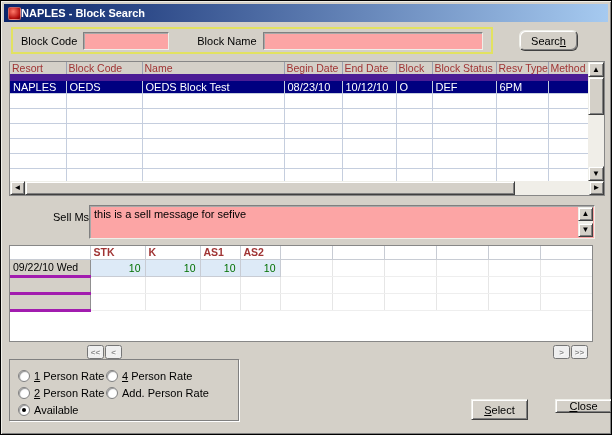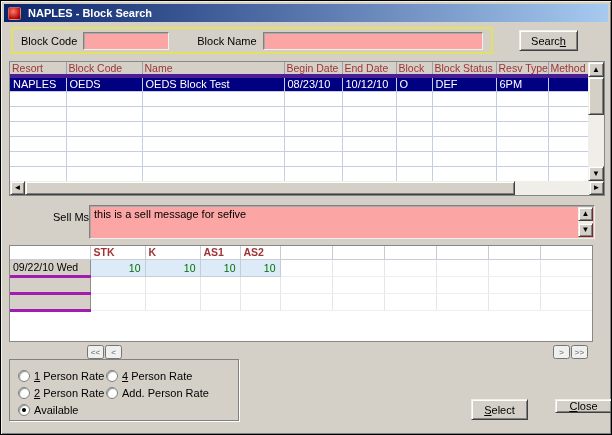--- a/index.html
+++ b/index.html
@@ -9,21 +9,21 @@
     background: #d4d0c8; color: #000; font-size: 11px;
     border: 1px solid #000;
     box-shadow: inset 1px 1px 0 #f0efe8, inset -1px -1px 0 #808080;
     overflow: hidden;
   }
   
   .titlebar {
     position: absolute; left: 3px; top: 3px; right: 3px; height: 18px;
     background: linear-gradient(90deg, #0a246a, #a6caf0);
     color: #fff; font-weight: bold; font-size: 11px;
-    display: flex; align-items: center; gap: 7px; padding: 0 4px;
+    display: flex; align-items: center; gap: 0; padding: 0 4px;
   }
   .titleicon {
     width: 13px; height: 13px; flex: none; border-radius: 2px;
     background: radial-gradient(circle at 38% 32%, #ff7a6a, #b30d0d 70%, #6e0606);
     border: 1px solid rgba(255,255,255,.35);
   }
   
   .raised, .btn, .sb-btn, .sb-thumb {
     background: #d4d0c8;
     border: 1px solid; border-color: #efefe9 #404040 #404040 #efefe9;
@@ -39,31 +39,31 @@
   .search-outline {
     position: absolute; left: 10px; top: 26px; width: 482px; height: 27px;
     border: 2px solid #e2e261;
     display: flex; align-items: center; padding: 0 8px;
   }
   .search-outline label { white-space: nowrap; }
   .field { height: 18px; padding: 1px 3px; font-size: 11px; font-family: "Liberation Sans", sans-serif; }
   #blockCodeInput { width: 86px; margin-left: 6px; }
   #blockNameLabel { margin-left: 28px; }
   #blockNameInput { flex: 1; margin-left: 6px; }
-  #searchBtn { position: absolute; left: 518px; top: 29px; width: 59px; height: 21px; }
+  #searchBtn { position: absolute; left: 518px; top: 29px; width: 59px; height: 21px; border-radius: 6px; }
   
   .results-area {
     position: absolute; left: 8px; top: 60px; width: 596px; height: 135px;
     border: 1px solid #878787; background: #fff;
   }
   table.results { border-collapse: collapse; table-layout: fixed; width: 578px; background: #fff; }
   table.results th {
     height: 14px; background: #d4d0c8; color: #a03434; font-weight: normal;
     font-size: 10.5px; text-align: left; padding: 0 2px;
-    border-right: 1px solid #9aa0b0; border-bottom: 4px solid #4c1d95;
+    border-right: 1px solid #9aa0b0; border-bottom: 7px solid #4c1d95;
     white-space: nowrap; overflow: hidden;
   }
   table.results td {
     height: 15px; padding: 0 3px; font-size: 11px; white-space: nowrap; overflow: hidden;
     border-right: 1px solid #c5cede; border-bottom: 1px solid #c5cede;
   }
   table.results tr.selected td { background: #000080; color: #fff; }
   
   .sb { position: absolute; background: #f0eee8; }
   .sb-btn { position: absolute; padding: 0; font-size: 8px; line-height: 12px; text-align: center; color: #000; }

